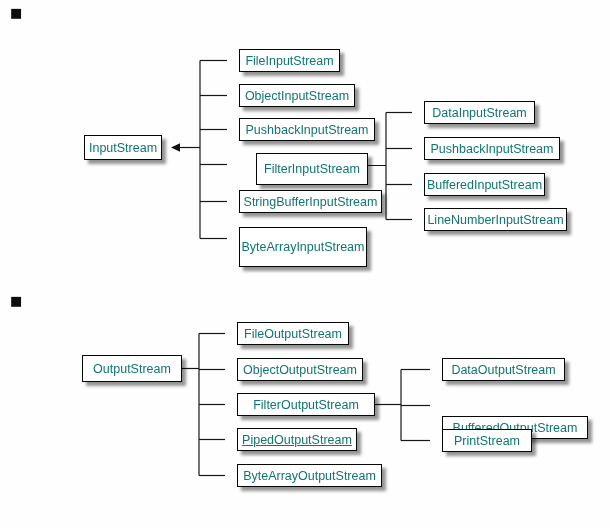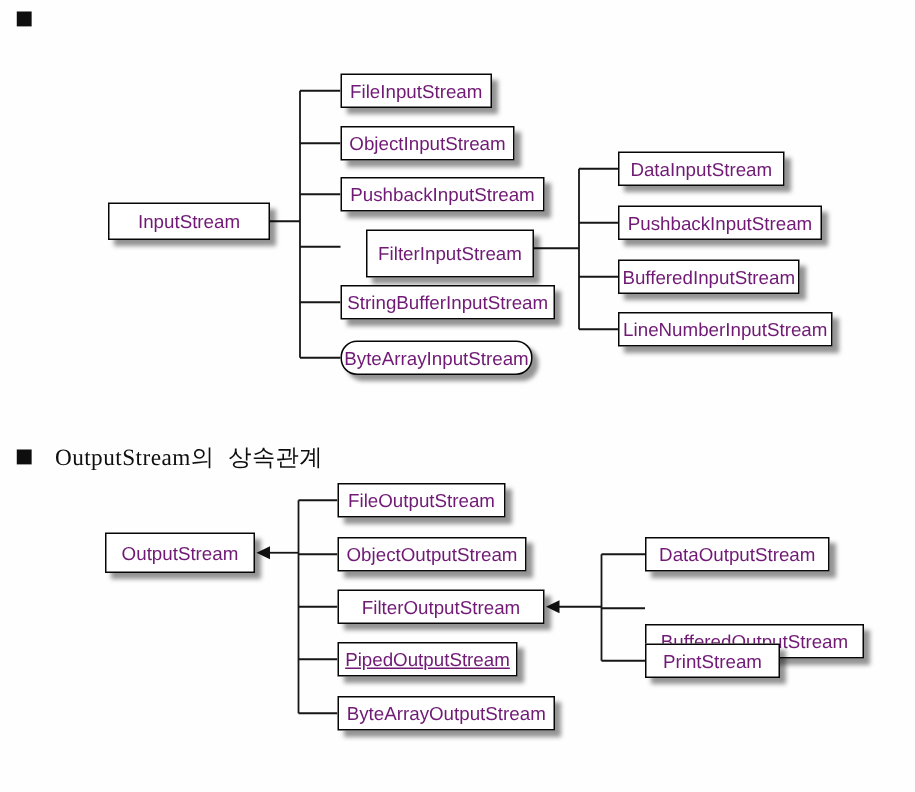--- a/index.html
+++ b/index.html
@@ -17,22 +17,23 @@
   .node {
     position: absolute;
     box-sizing: border-box;
     border: 1px solid #060606;
     background: #ffffff;
     box-shadow: 4px 4px 3px rgba(0,0,0,0.42);
     display: flex;
     align-items: center;
     justify-content: center;
     font-size: 12.5px;
-    color: #701a75;
+    color: #0f766e;
     white-space: nowrap;
+    margin-left: 12px;
   }
   .sec-header {
     position: absolute;
     display: flex;
     align-items: center;
     font-family: "Liberation Serif", "DejaVu Serif", serif;
     font-size: 15.5px;
     color: #0e0e0e;
     letter-spacing: 0.3px;
   }
@@ -81,31 +82,30 @@
       <line x1="401" y1="404.5" x2="371" y2="404.5" class="wire"></line>
       <polygon points="364,404.5 373,400.2 373,408.8" class="arrowhead"></polygon>
     </svg>
 
   <header class="sec-header" style="left:10px; top:7px;">
     <span class="bullet">■</span>
   </header>
 
   <header class="sec-header" style="left:10px; top:295px;">
     <span class="bullet">■</span>
-    <span class="sec-title">OutputStream의 상속관계</span>
   </header>
 
   <div id="boxes">
-      <div class="node" style="left: 72px; top: 135px; width: 108px; height: 25px;">InputStream</div>
+      <div class="node" style="left: 72px; top: 135px; width: 78px; height: 25px;">InputStream</div>
       <div class="node" style="left: 227px; top: 49px; width: 101px; height: 23px;">FileInputStream</div>
       <div class="node" style="left: 227px; top: 84px; width: 116px; height: 23px;">ObjectInputStream</div>
       <div class="node" style="left: 227px; top: 118px; width: 136px; height: 23px;">PushbackInputStream</div>
       <div class="node" style="left: 244px; top: 153px; width: 112px; height: 32px;">FilterInputStream</div>
       <div class="node" style="left: 227px; top: 190px; width: 143px; height: 23px;">StringBufferInputStream</div>
-      <div class="node" style="left: 227px; top: 227px; width: 128px; height: 23px; border-radius: 11px;">ByteArrayInputStream</div>
+      <div class="node" style="left: 227px; top: 227px; width: 128px; height: 40px;">ByteArrayInputStream</div>
       <div class="node" style="left: 412px; top: 101px; width: 111px; height: 23px; text-align: right;">DataInputStream</div>
       <div class="node" style="left: 412px; top: 137px; width: 136px; height: 23px;">PushbackInputStream</div>
       <div class="node" style="left: 412px; top: 173px; width: 121px; height: 23px;">BufferedInputStream</div>
       <div class="node" style="left: 412px; top: 208px; width: 143px; height: 23px;">LineNumberInputStream</div>
       <div class="node" style="left: 70px; top: 355px; width: 100px; height: 27px;">OutputStream</div>
       <div class="node" style="left: 225px; top: 322px; width: 112px; height: 23px;">FileOutputStream</div>
       <div class="node" style="left: 225px; top: 358px; width: 126px; height: 23px;">ObjectOutputStream</div>
       <div class="node" style="left: 225px; top: 393px; width: 138px; height: 23px;">FilterOutputStream</div>
       <div class="node" style="left: 225px; top: 428px; width: 120px; height: 23px; text-decoration: underline;">PipedOutputStream</div>
       <div class="node" style="left: 225px; top: 464px; width: 145px; height: 23px;">ByteArrayOutputStream</div>

